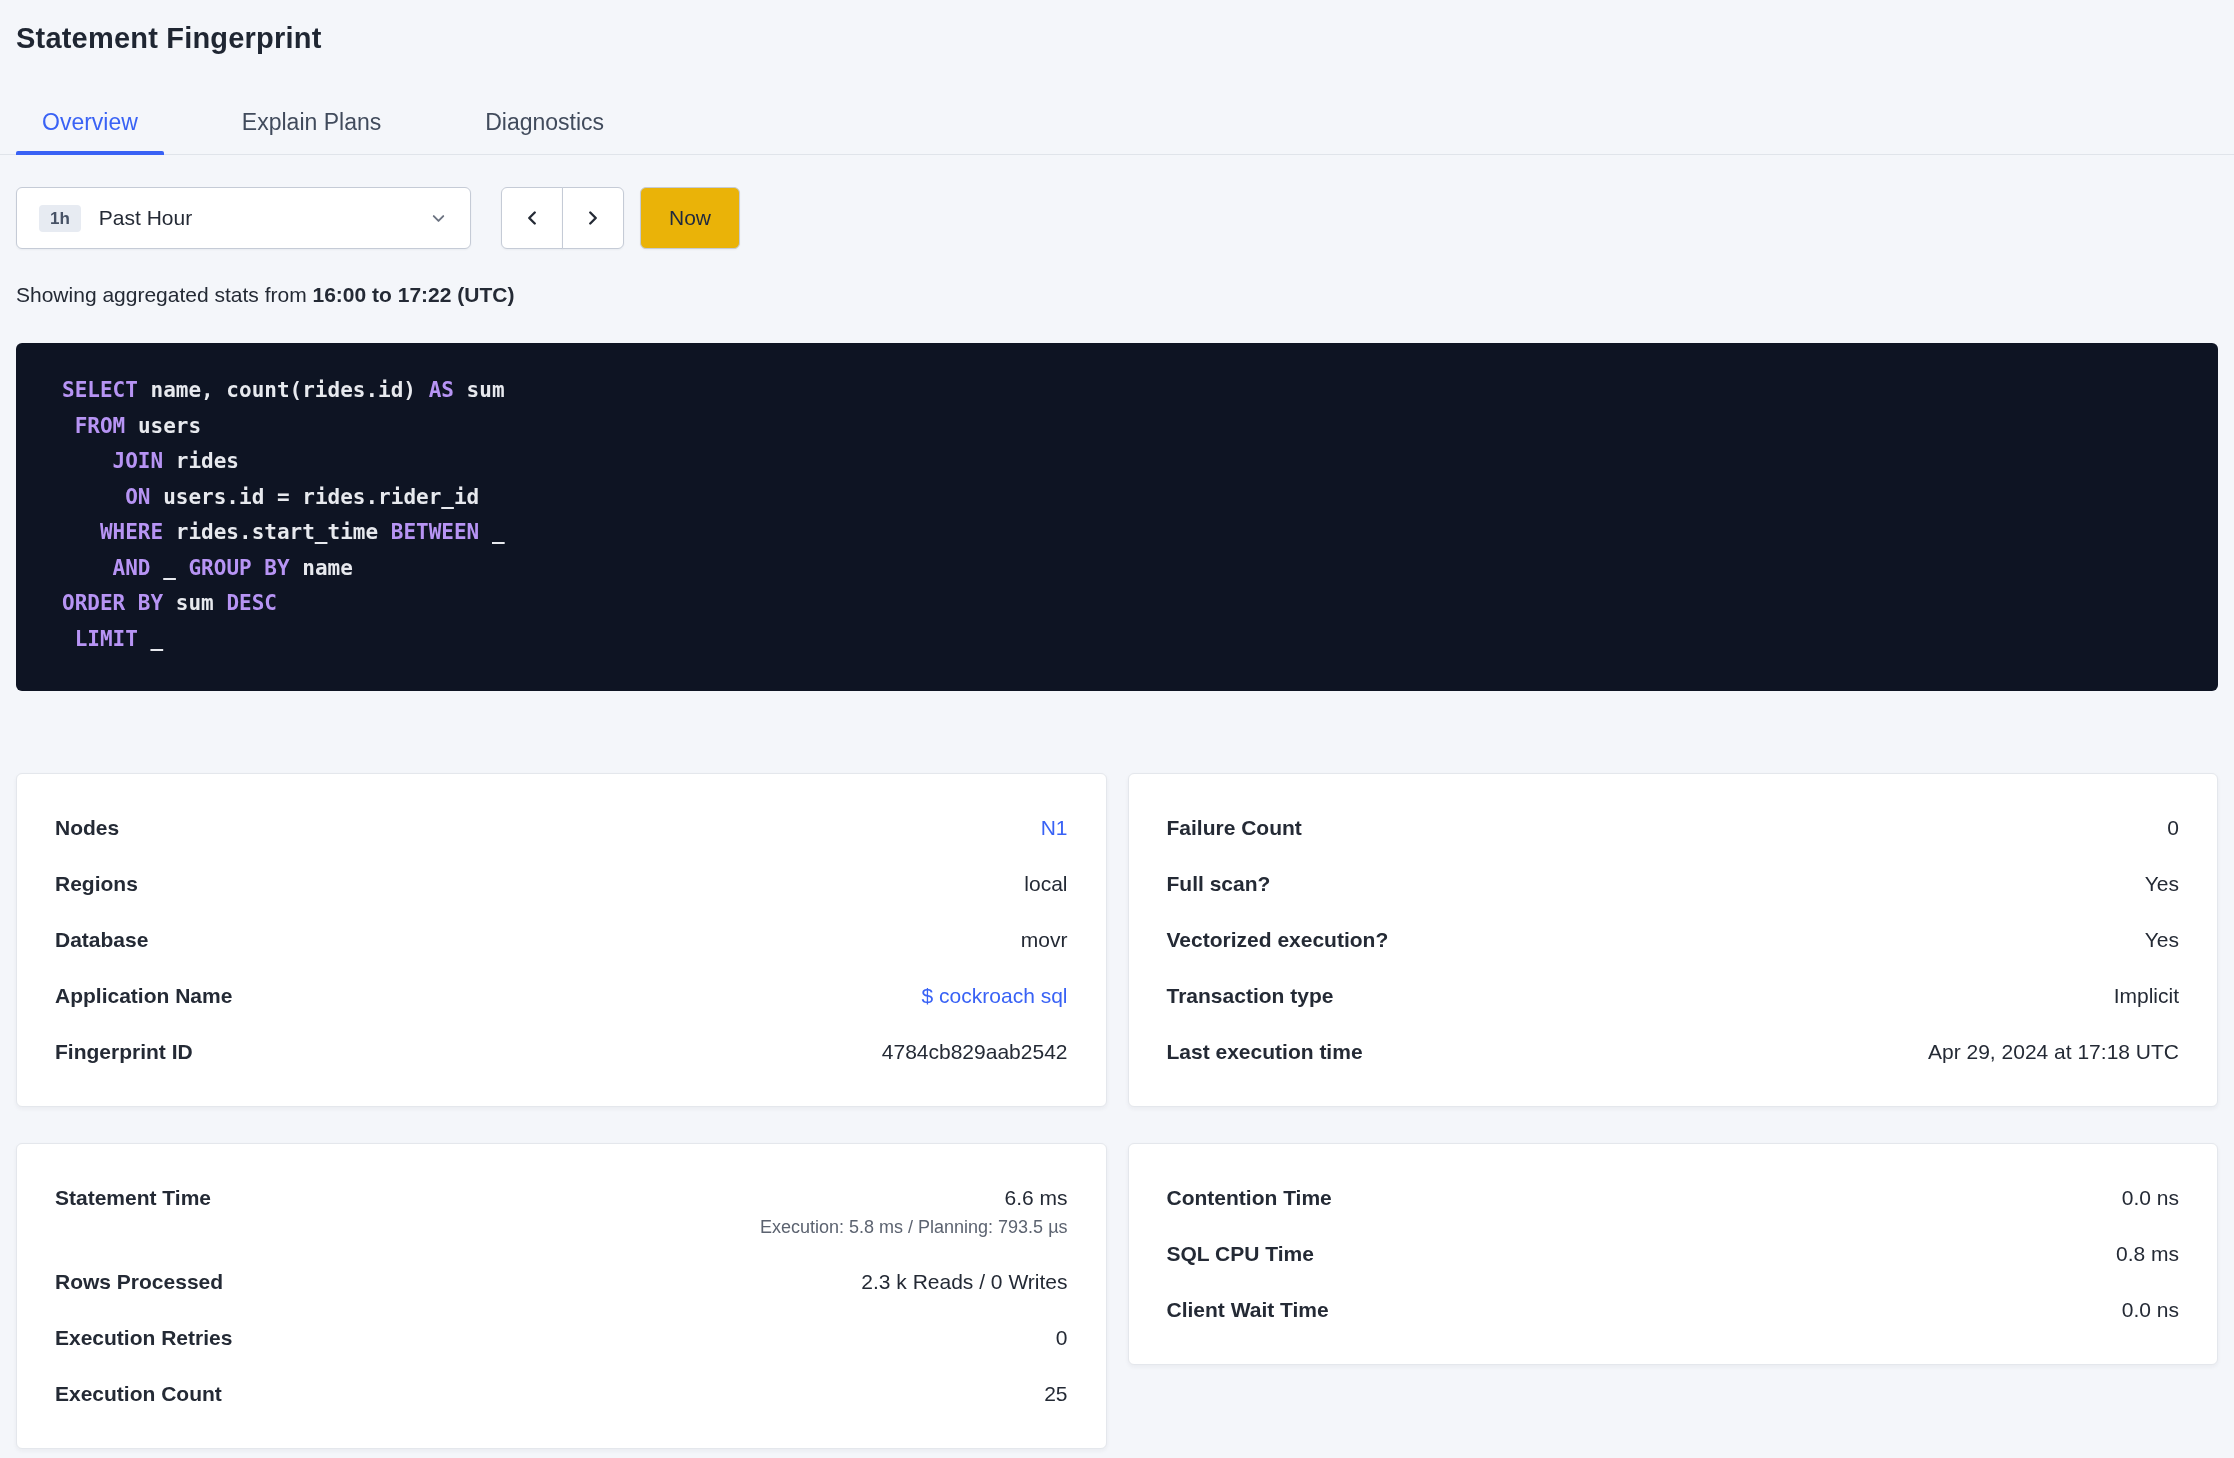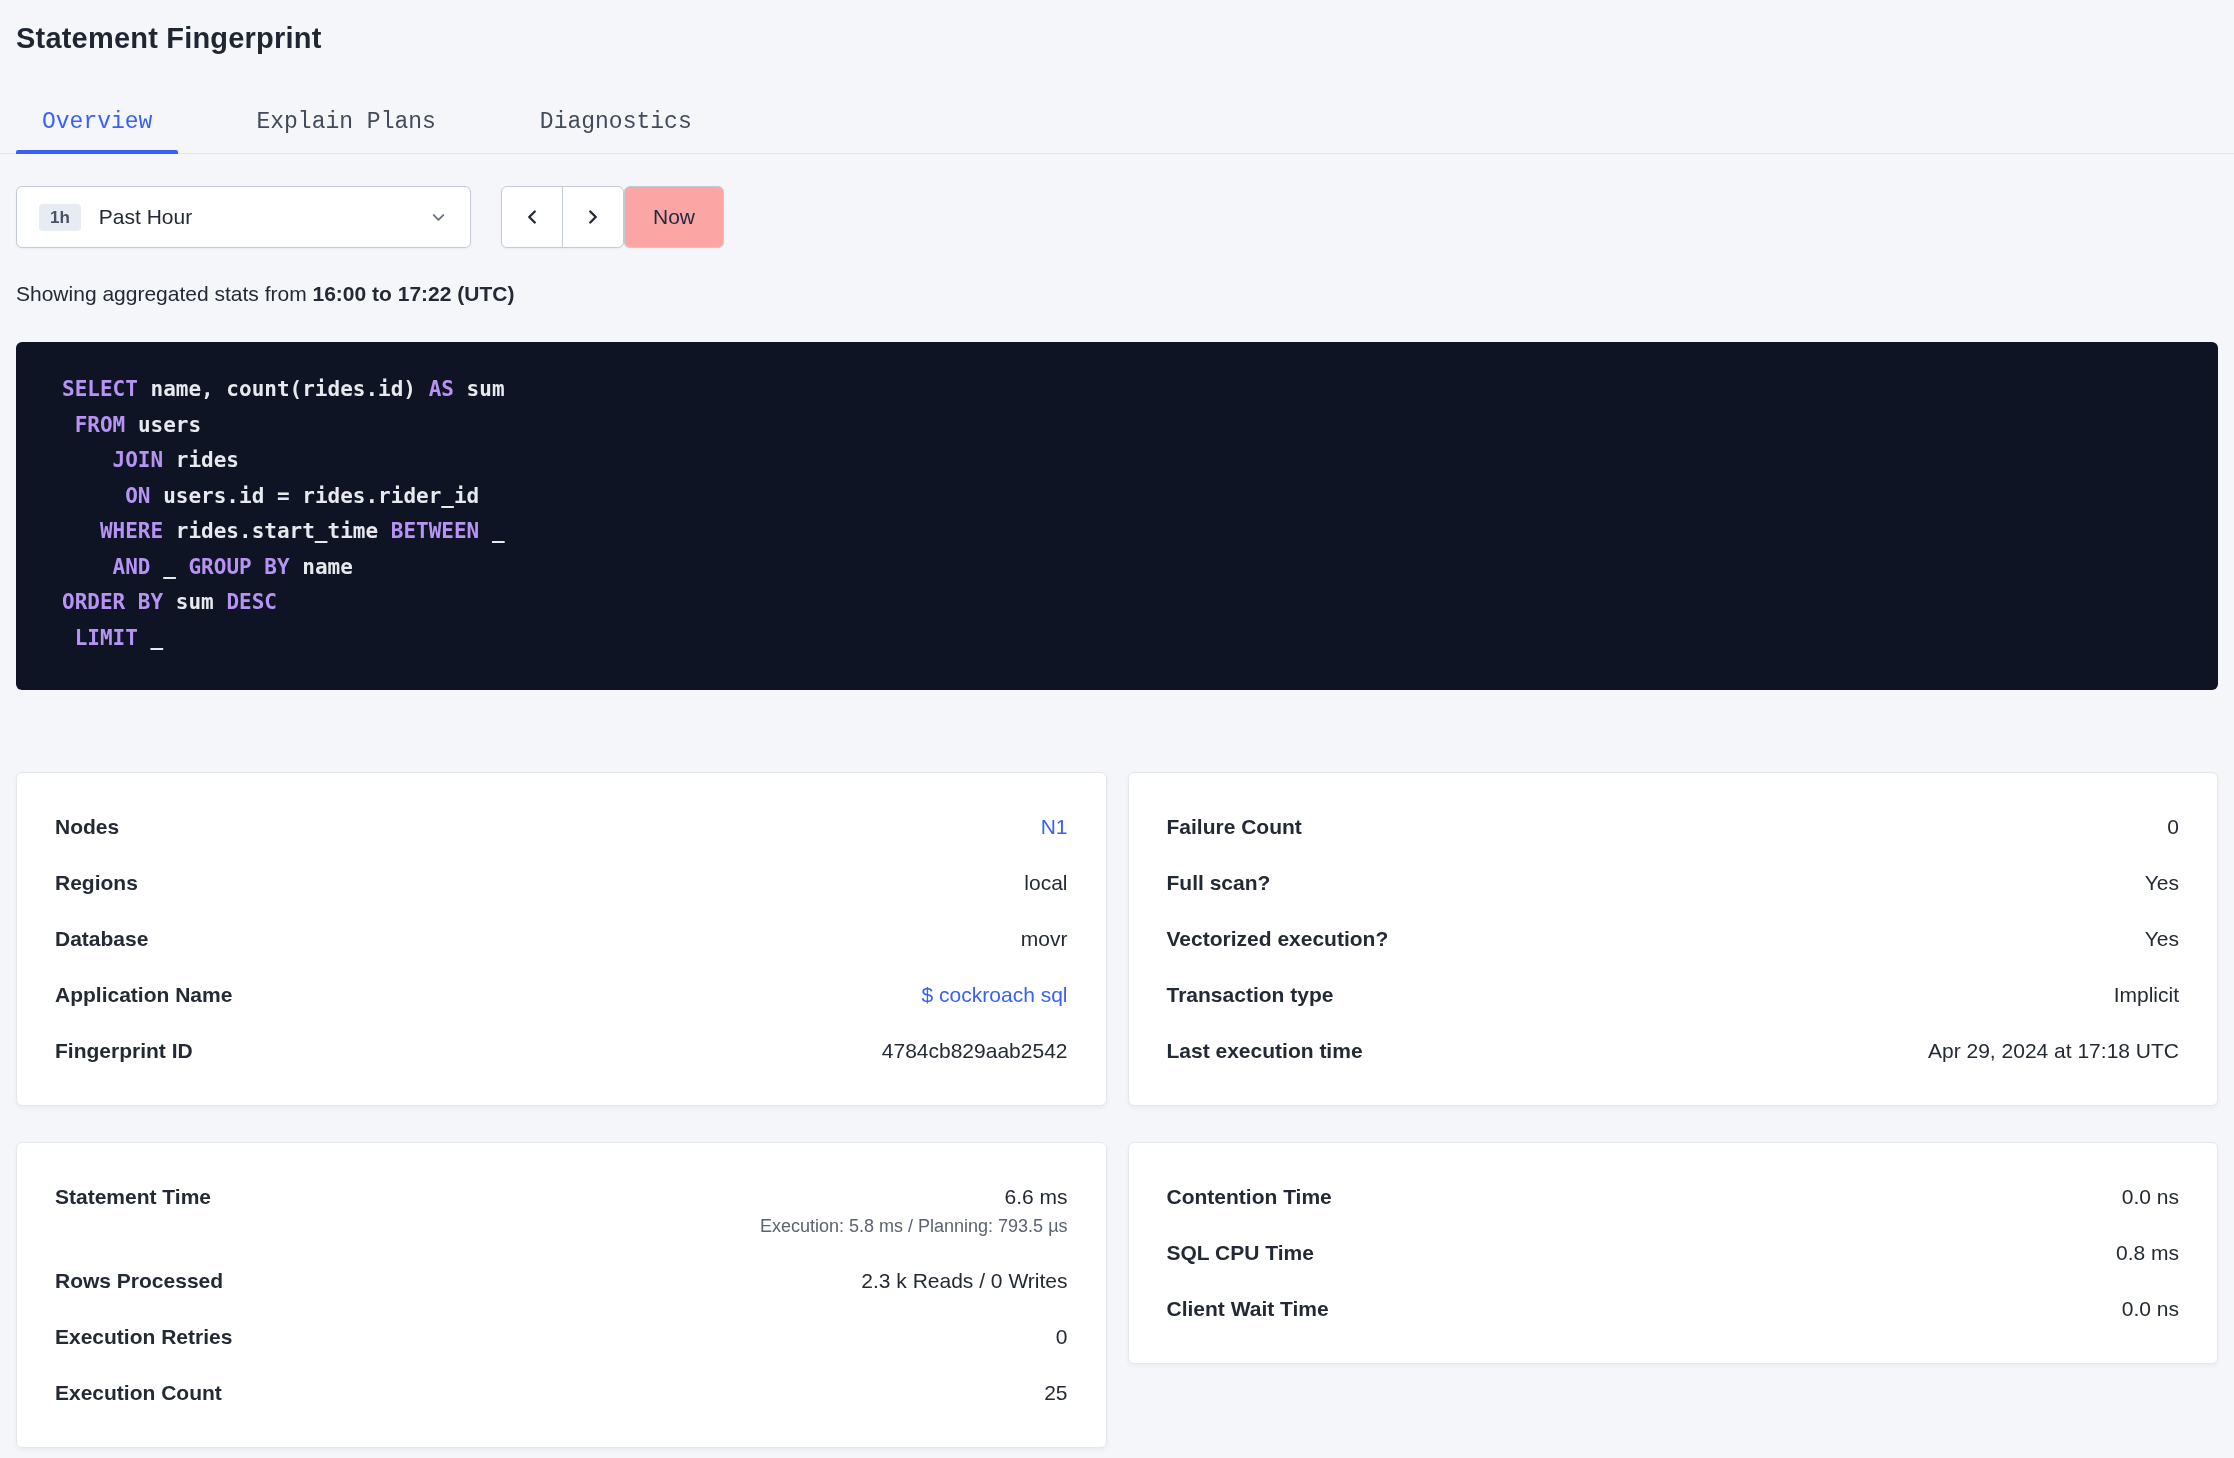--- a/index.html
+++ b/index.html
@@ -24,21 +24,21 @@
   .page-title{
     margin:0;padding:22px 16px 0;
     font-size:29px;font-weight:700;color:#1f2632;letter-spacing:.2px;
   }
   .tabbar{
     display:flex;margin-top:38px;padding:0 16px;
     border-bottom:1px solid var(--border);
   }
   .tab{
     position:relative;font-size:23px;color:#414b5c;
-    padding:16px 26px 18px;margin-right:52px;cursor:pointer;white-space:nowrap;font-family:Liberation Mono, monospace;
+    padding:16px 26px 18px;margin-right:52px;cursor:pointer;white-space:nowrap;
   }
   .tab.active{color:var(--accent);}
   .tab.active::after{
     content:"";position:absolute;left:0;right:0;bottom:-1px;height:4px;
     background:var(--accent);border-radius:2px 2px 0 0;
   }
   .toolbar{display:flex;align-items:center;margin:32px 16px 0;}
   .time-picker{
     width:455px;height:62px;background:#fff;
     border:1px solid var(--btn-border);border-radius:6px;
@@ -54,22 +54,22 @@
   .btn-group{display:flex;margin-left:30px;}
   .nav-btn{
     width:62px;height:62px;background:#fff;border:1px solid var(--btn-border);
     display:flex;align-items:center;justify-content:center;cursor:pointer;padding:0;
     box-shadow:0 1px 2px rgba(20,30,50,.05);
   }
   .nav-btn.prev{border-radius:6px 0 0 6px;}
   .nav-btn.next{border-radius:0 6px 6px 0;margin-left:-1px;}
   .nav-btn span{display:flex;}
   .now-btn{
-    height:62px;min-width:96px;padding:0 28px;
-    background:#fca5a5;border:1px solid var(--btn-border);border-radius:6px;
+    margin-left:16px;height:62px;min-width:96px;padding:0 28px;
+    background:#eab308;border:1px solid var(--btn-border);border-radius:6px;
     font-size:21px;color:#1f2940;cursor:pointer;font-family:inherit;
     box-shadow:0 1px 2px rgba(20,30,50,.05);
   }
   .agg{margin:34px 16px 0;font-size:21px;color:var(--text);}
   .agg b{font-weight:700;}
   .sql-box{
     margin:36px 16px 0;background:var(--code-bg);border-radius:6px;
     padding:30px 46px 34px;
     font-family:"DejaVu Sans Mono",monospace;
     font-size:21px;font-weight:700;line-height:35.5px;

